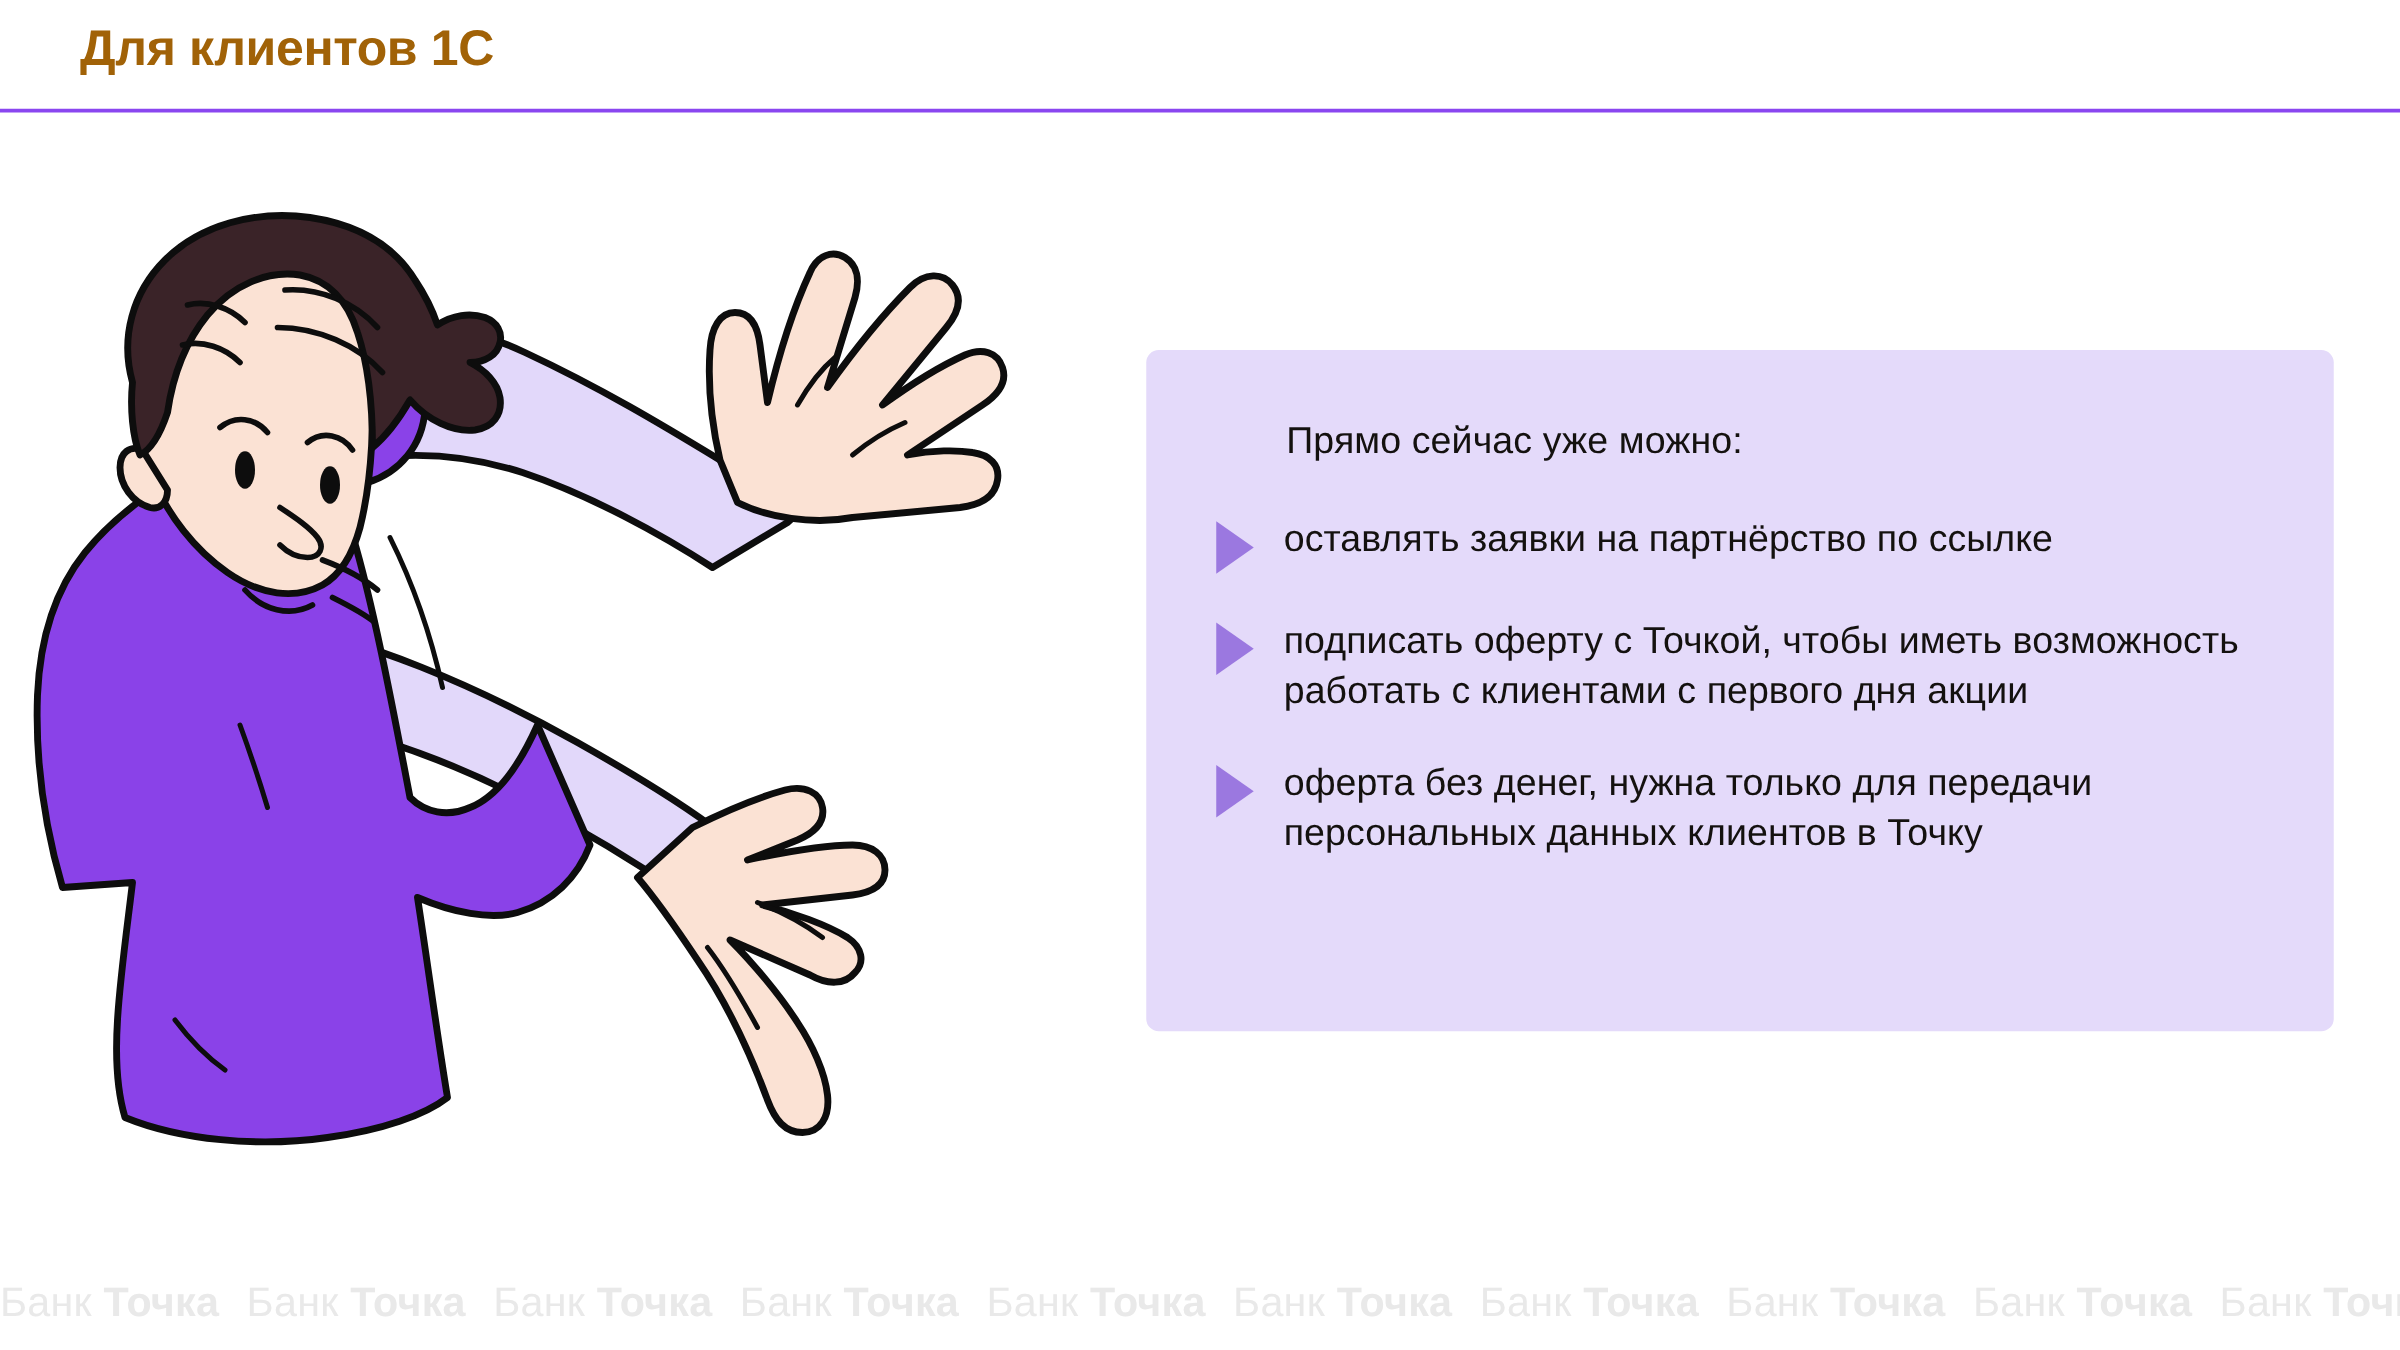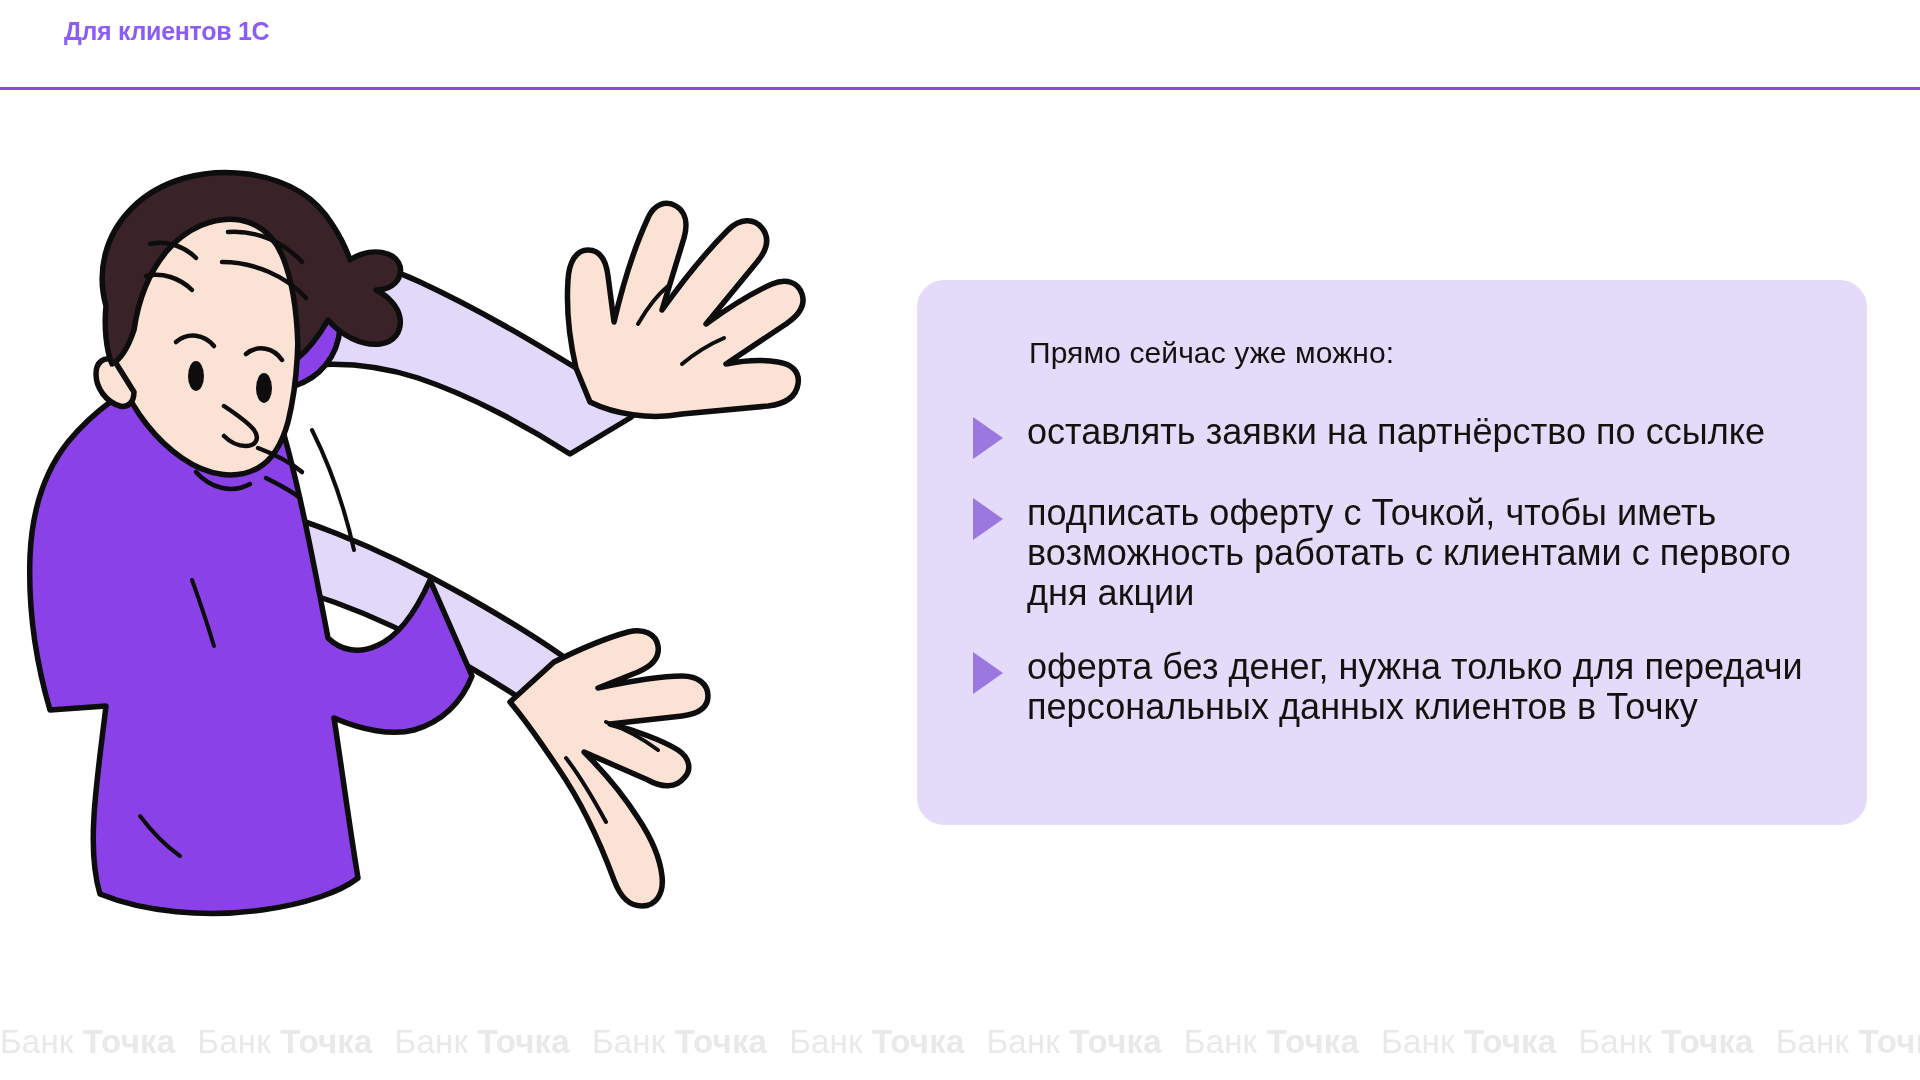--- a/index.html
+++ b/index.html
@@ -23,24 +23,24 @@
     left: 0;
     top: 0;
     width: 1920px;
     height: 90px;
     box-sizing: border-box;
   }
   .page-title {
     position: absolute;
     left: 64px;
     top: 17px;
-    font-size: 25px;
+    font-size: 40px;
     font-weight: 700;
     letter-spacing: -0.3px;
-    color: #8b5cf6;
+    color: #a16207;
     white-space: nowrap;
   }
   .header-rule {
     position: absolute;
     left: 0;
     top: 87px;
     width: 1920px;
     height: 3px;
     background: #8A46F0;
   }
@@ -60,21 +60,21 @@
   }
 
   
   .info-panel {
     position: absolute;
     left: 917px;
     top: 280px;
     width: 950px;
     height: 545px;
     background: #E4DAFA;
-    border-radius: 27px;
+    border-radius: 10px;
     box-sizing: border-box;
     padding: 56px 60px 40px 28px;
   }
   .panel-intro {
     font-size: 30px;
     font-weight: 400;
     color: #14110f;
     margin: 0 0 42px 84px;
     letter-spacing: 0.1px;
   }
@@ -95,21 +95,21 @@
     width: 0;
     height: 0;
     border-top: 21px solid transparent;
     border-bottom: 21px solid transparent;
     border-left: 30px solid #9B78E0;
     margin-top: 5px;
     margin-right: 24px;
     margin-left: 28px;
   }
   .bullet-text {
-    font-size: 36px;
+    font-size: 30px;
     line-height: 40px;
     color: #14110f;
     letter-spacing: 0.05px;
     max-width: 780px;
   }
 
   
   .footer-watermark {
     position: absolute;
     left: 0;

